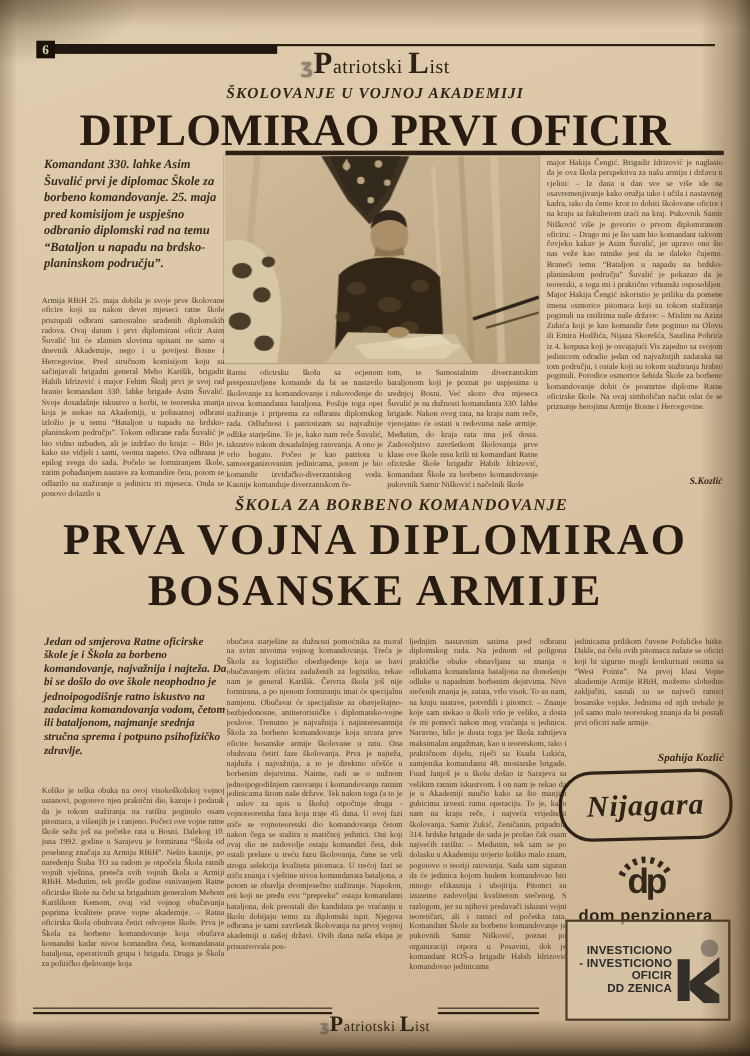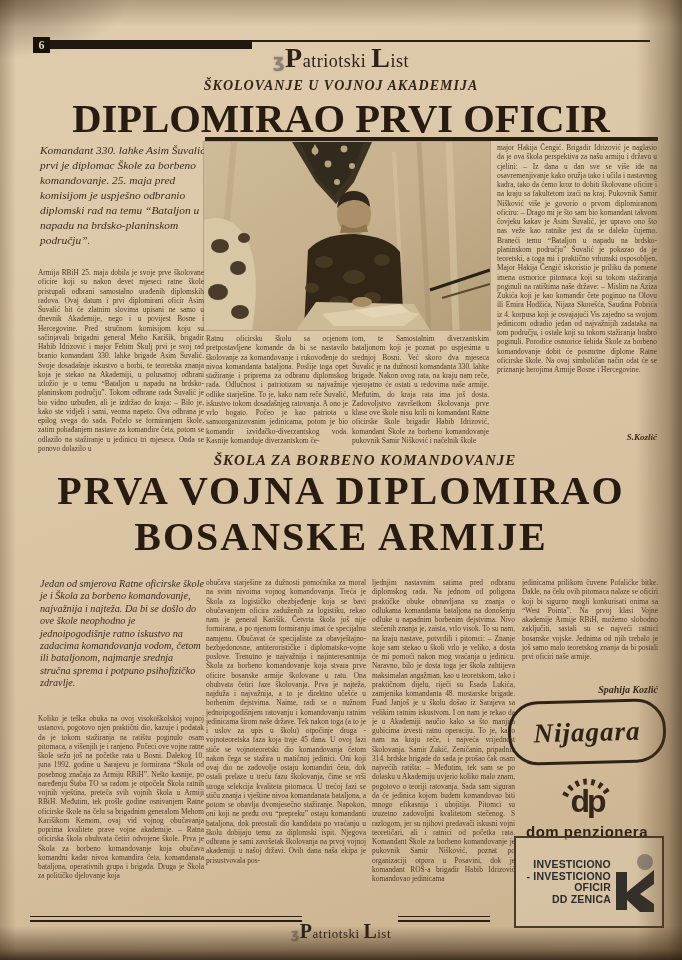--- a/index.html
+++ b/index.html
@@ -30,21 +30,21 @@
            font:bold 12px/16px "Liberation Serif",serif;text-align:center;}
   .headerbar{position:absolute;left:50px;top:40px;width:202px;height:9px;background:#201710;}
 
   .kicker{position:absolute;left:0;width:100%;text-align:center;font-style:italic;font-weight:bold;
           color:#33251a;letter-spacing:1px;}
   .headline{position:absolute;left:0;width:100%;text-align:center;font-weight:bold;color:#281c12;
             font-family:"Liberation Serif",serif;}
   #hl1{top:94px;font-size:41px;letter-spacing:0;transform:scaleX(.99);}
   #hl2{top:468px;font-size:40px;line-height:46px;letter-spacing:2px;}
 
-  .lead{position:absolute;font-weight:normal;font-style:italic;color:#3b2b1e;text-align:left;}
+  .lead{position:absolute;font-weight:bold;font-style:italic;color:#3b2b1e;text-align:left;}
   #lead1{left:40px;top:143px;width:166px;font-size:11.4px;line-height:15px;}
   #lead2{left:40px;top:578px;width:166px;font-size:10.2px;line-height:12.4px;}
 
   .col{position:absolute;text-align:justify;font-size:7.4px;line-height:9.25px;color:#4a3729;overflow:hidden;}
   .sig{position:absolute;font-weight:bold;font-style:italic;color:#35271b;text-align:right;font-size:9px;}
 
   
   .photo{position:absolute;left:204px;top:142px;width:286px;height:188px;overflow:hidden;
          box-shadow:0 0 0 1px rgba(70,50,30,.25);}
   
@@ -72,21 +72,21 @@
   <div class="rule" style="left:50px;top:40px;width:600px;height:2px;"></div>
   <div class="headerbar"></div>
   <div class="pagenum">6</div>
 
   <div class="abs" style="left:0;top:42px;width:100%;text-align:center;">
     <span class="masthead masthead-top">
       <span class="ornament">ʒ</span><span class="cap">P</span><span>atriotski</span>&nbsp;<span class="cap">L</span><span>ist</span>
     </span>
   </div>
 
-  <div class="kicker" style="top:78px;font-size:14px;">ŠKOLOVANJE U VOJNOJ AKADEMIJA</div>
+  <div class="kicker" style="top:78px;font-size:14px;">ŠKOLOVANJE U VOJNOJ AKADEMIJI</div>
   <div class="headline" id="hl1">DIPLOMIRAO PRVI OFICIR</div>
   <div class="rule" style="left:205px;top:137px;width:453px;height:4px;"></div>
 
   <div class="lead" id="lead1">Komandant 330. lahke Asim Šuvalić prvi je diplomac Škole za borbeno komandovanje. 25. maja pred komisijom je uspješno odbranio diplomski rad na temu “Bataljon u napadu na brdsko-planinskom području”.</div>
   <div class="col" style="left:38px;top:268px;width:166px;height:190px;">Armija RBiH 25. maja dobila je svoje prve školovane oficire koji su nakon devet mjeseci ratne škole pristupali odbrani samostalno urađenih diplomskih radova. Ovaj datum i prvi diplomirani oficir Asim Šuvalić bit će zlatnim slovima upisani ne samo u dnevnik Akademije, nego i u povijest Bosne i Hercegovine. Pred stručnom komisijom koju su sačinjavali brigadni general Meho Karišik, brigadir Habib Idrizović i major Fehim Škulj prvi je svoj rad branio komandant 330. lahke brigade Asim Šuvalić. Svoje dosadašnje iskustvo u borbi, te teoretska znanja koja je stekao na Akademiji, u polusatnoj odbrani izložio je u temu “Bataljon u napadu na brdsko-planinskom području”. Tokom odbrane rada Šuvalić je bio vidno uzbuđen, ali je izdržao do kraja: – Bilo je, kako ste vidjeli i sami, veoma napeto. Ova odbrana je epilog svega do sada. Počelo se formiranjem škole, zatim pohađanjem nastave za komandire četa, potom se odlazilo na stažiranje u jedinicu tri mjeseca. Onda se ponovo dolazilo u</div>
 
   <div class="photo">
     <svg width="286" height="188" viewBox="0 0 286 188">
       <defs>
         <filter id="soft">

